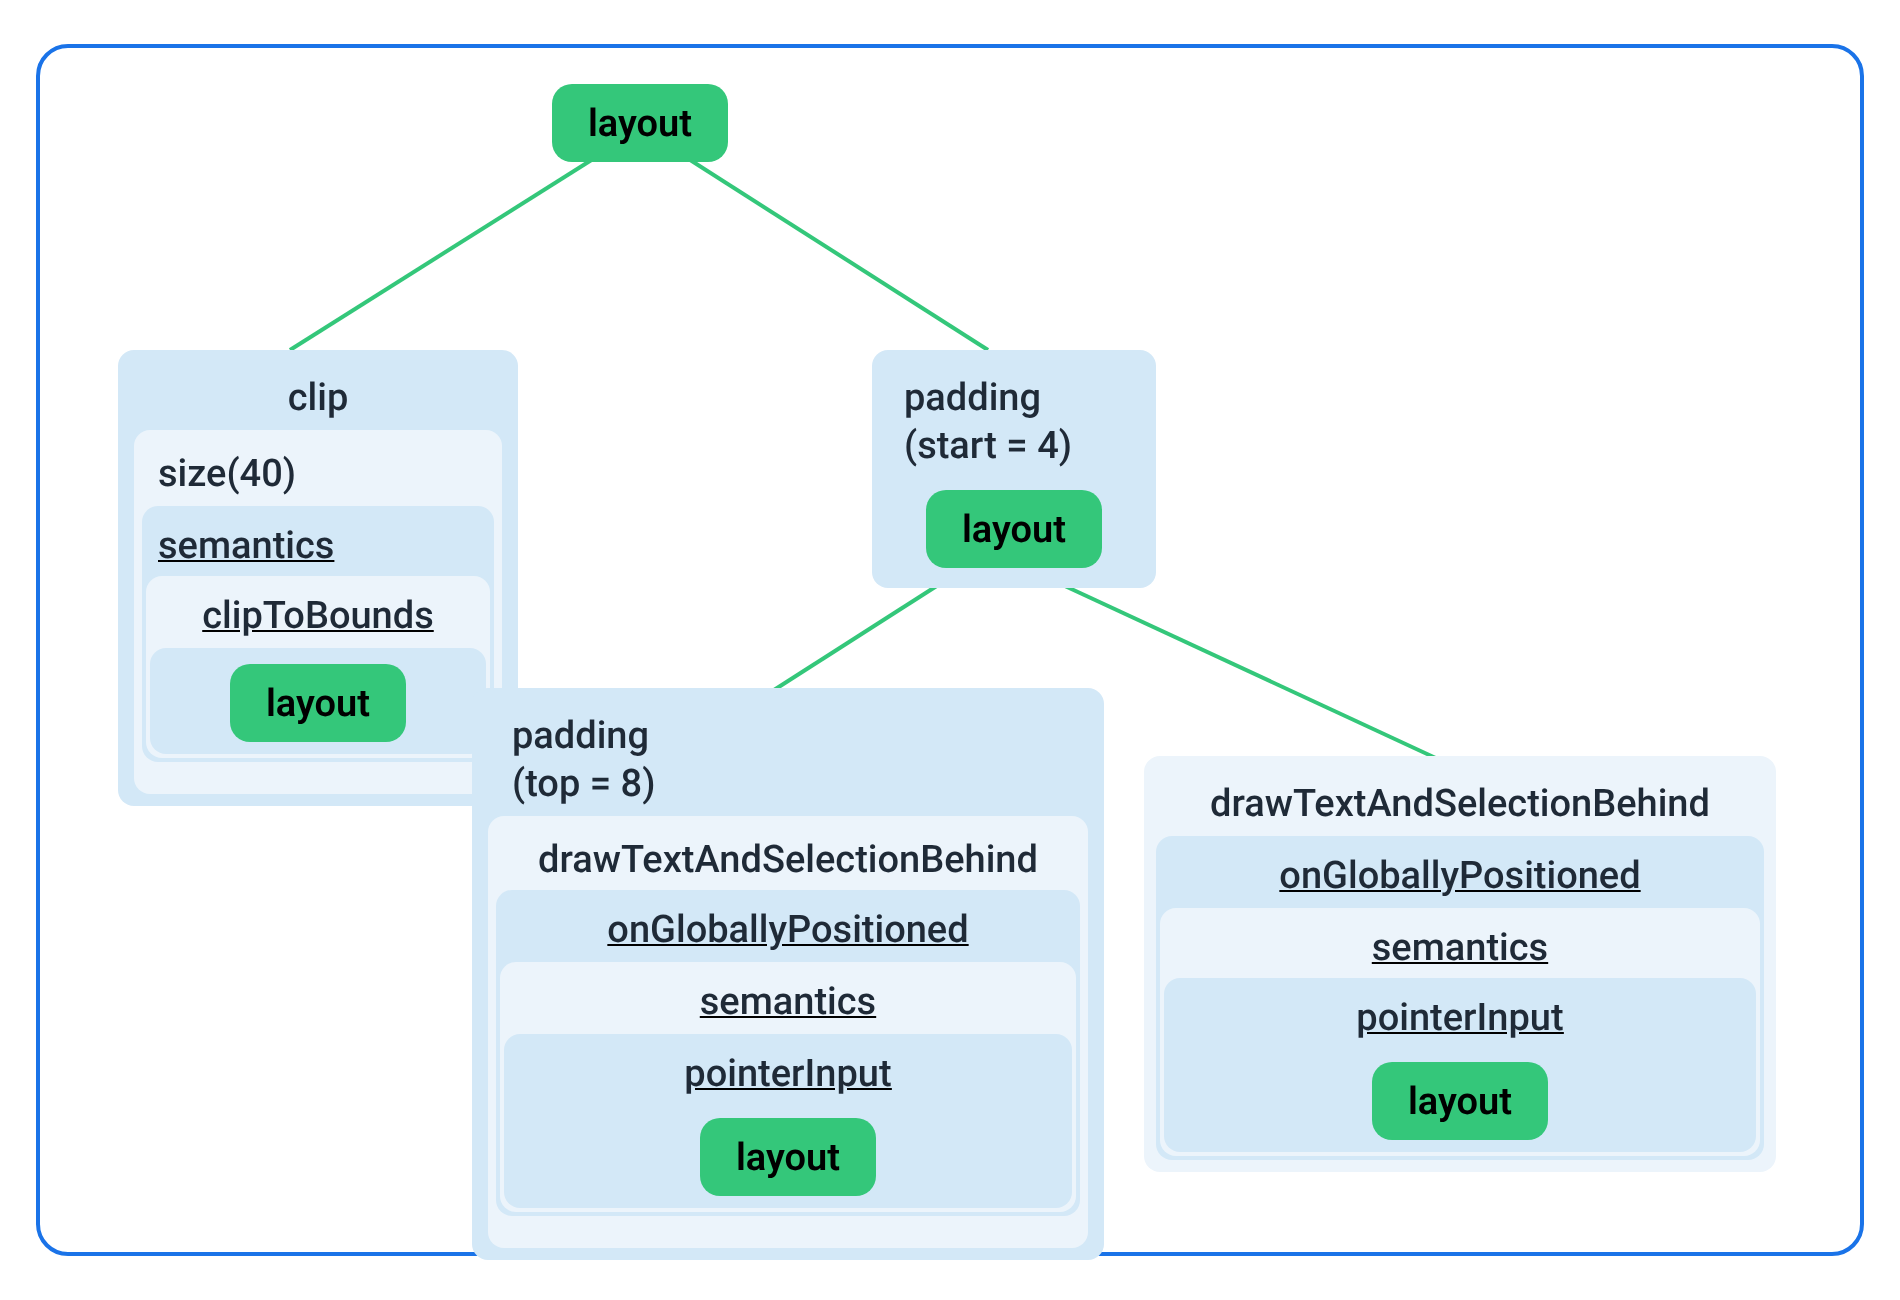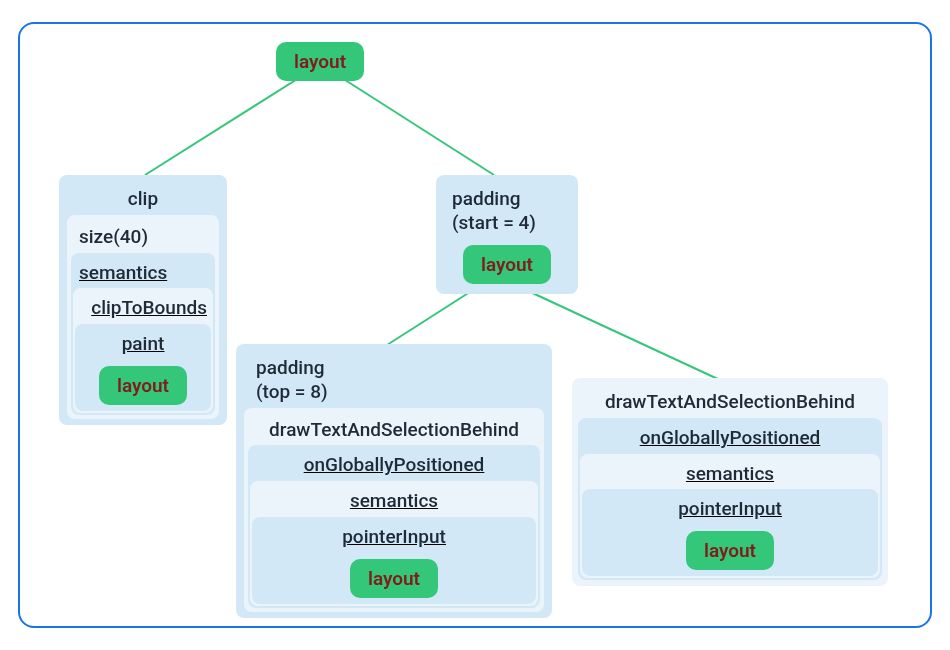--- a/index.html
+++ b/index.html
@@ -14,21 +14,21 @@
     position: absolute;
     left: 18px;
     top: 22px;
     width: 914px;
     height: 606px;
     border: 2px solid #1a73e8;
     border-radius: 16px;
   }
   .node-green {
     background: #34c77a;
-    color: #7f1d1d;
+    color: #000000;
     font-weight: 600;
     font-size: 19px;
     border-radius: 10px;
     padding: 8px 18px;
     display: inline-block;
     text-align: center;
   }
   .box {
     position: absolute;
     background: #d3e8f7;
@@ -40,21 +40,21 @@
     font-size: 19px;
     font-weight: 500;
     text-align: center;
     padding: 6px 4px 4px 4px;
     line-height: 1.25;
   }
   .inner {
     background: #ecf4fb;
     border-radius: 8px;
     margin: 0 2px;
-    padding: 4px 4px 4px 4px;
+    padding: 4px 4px 16px 4px;
   }
   .inner2 {
     background: #d3e8f7;
     border-radius: 8px;
     padding: 2px 2px;
     text-decoration: underline;
   }
   .inner3 {
     background: #ecf4fb;
     border-radius: 8px;
@@ -83,30 +83,29 @@
   <line x1="310" y1="71" x2="145" y2="175" stroke="#34c77a" stroke-width="2"></line>
   <line x1="331" y1="71" x2="494" y2="175" stroke="#34c77a" stroke-width="2"></line>
   <line x1="473" y1="290" x2="387" y2="345" stroke="#34c77a" stroke-width="2"></line>
   <line x1="526" y1="290" x2="720" y2="380" stroke="#34c77a" stroke-width="2"></line>
 </svg>
 
 <div class="root-green" style="left:276px; top:42px;">
   <div class="node-green">layout</div>
 </div>
 
-<div class="box" style="left:59px; top:175px; width:168px;">
+<div class="box" style="left:59px; top:175px; width:200px;">
   <div class="row-label">clip</div>
   <div class="inner">
     <div class="row-label" style="text-align:left; padding-left:8px;">size(40)</div>
     <div class="inner2">
       <div class="row-label" style="text-align:left; padding-left:6px;">semantics</div>
       <div class="inner3">
-        <div class="row-label" style="text-align:right; padding-left:4px;">clipToBounds</div>
+        <div class="row-label" style="text-align:center; padding-left:4px;">clipToBounds</div>
         <div class="inner2" style="background:#d3e8f7;">
-          <div class="row-label">paint</div>
           <div class="green-wrap">
             <div class="node-green">layout</div>
           </div>
         </div>
       </div>
     </div>
   </div>
 </div>
 
 <div class="box" style="left:436px; top:175px; width:142px;">

